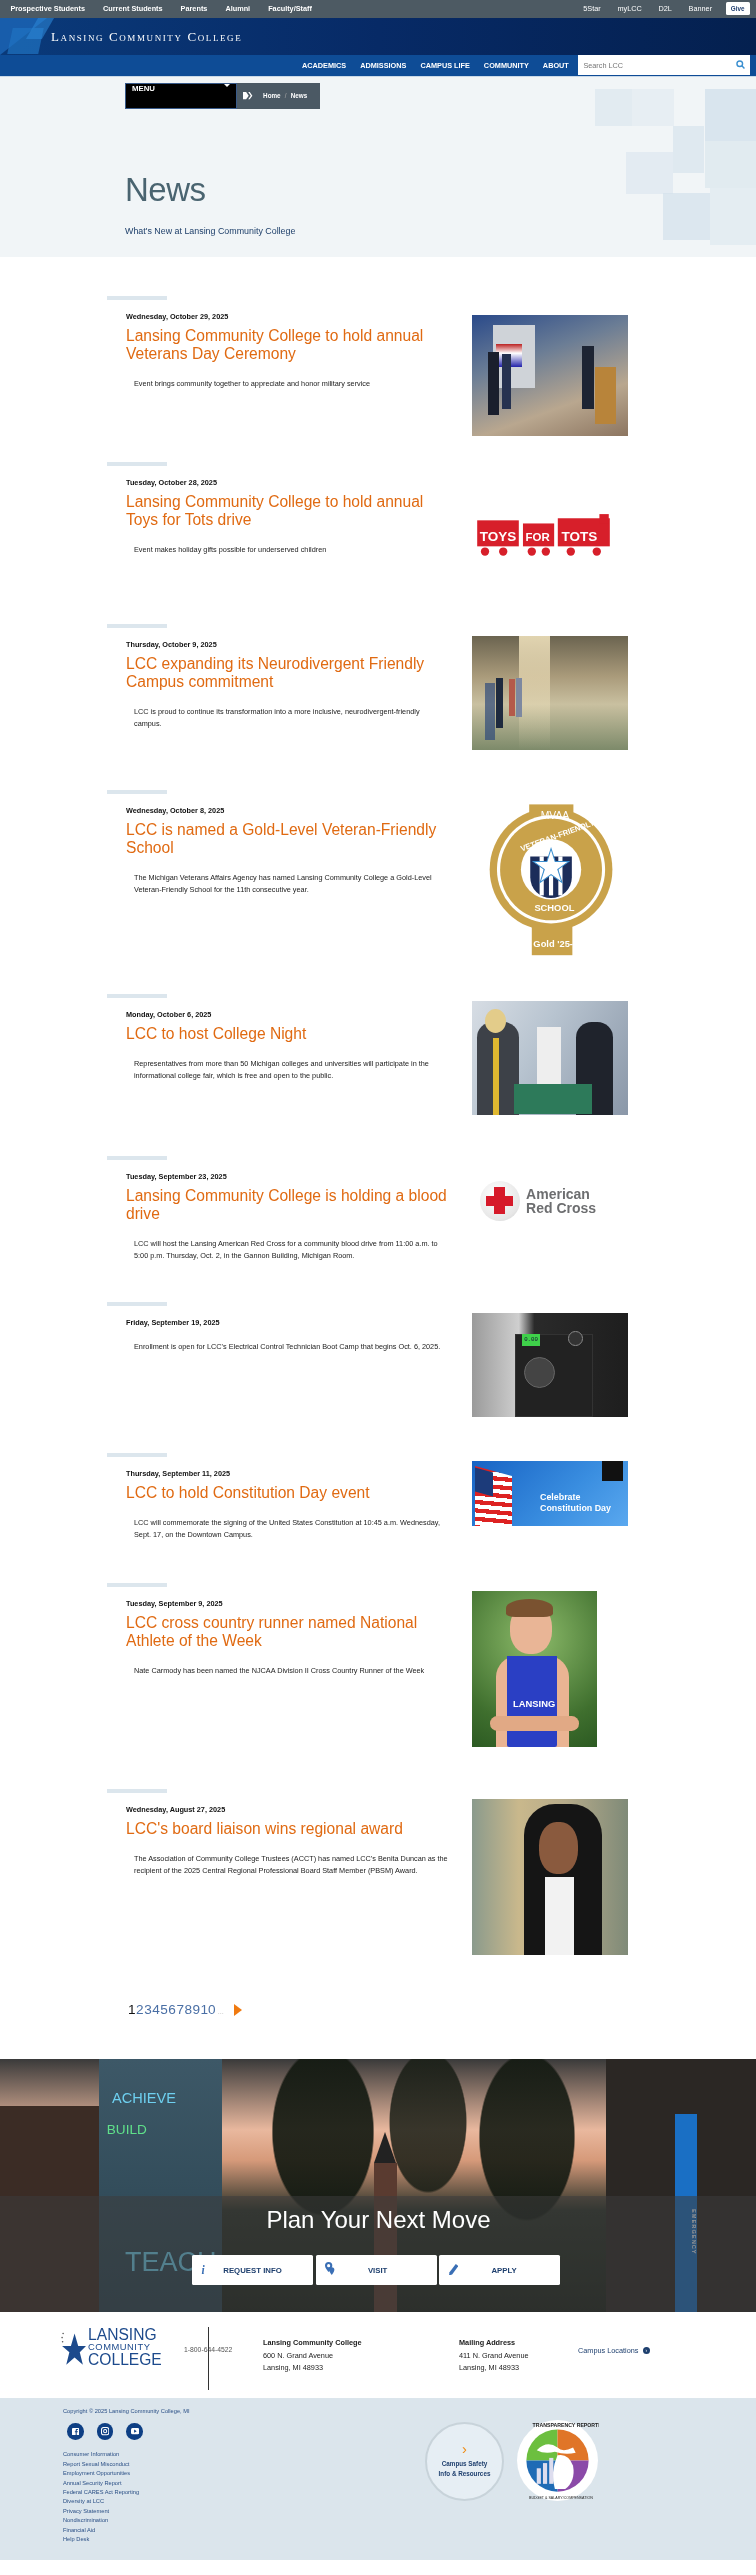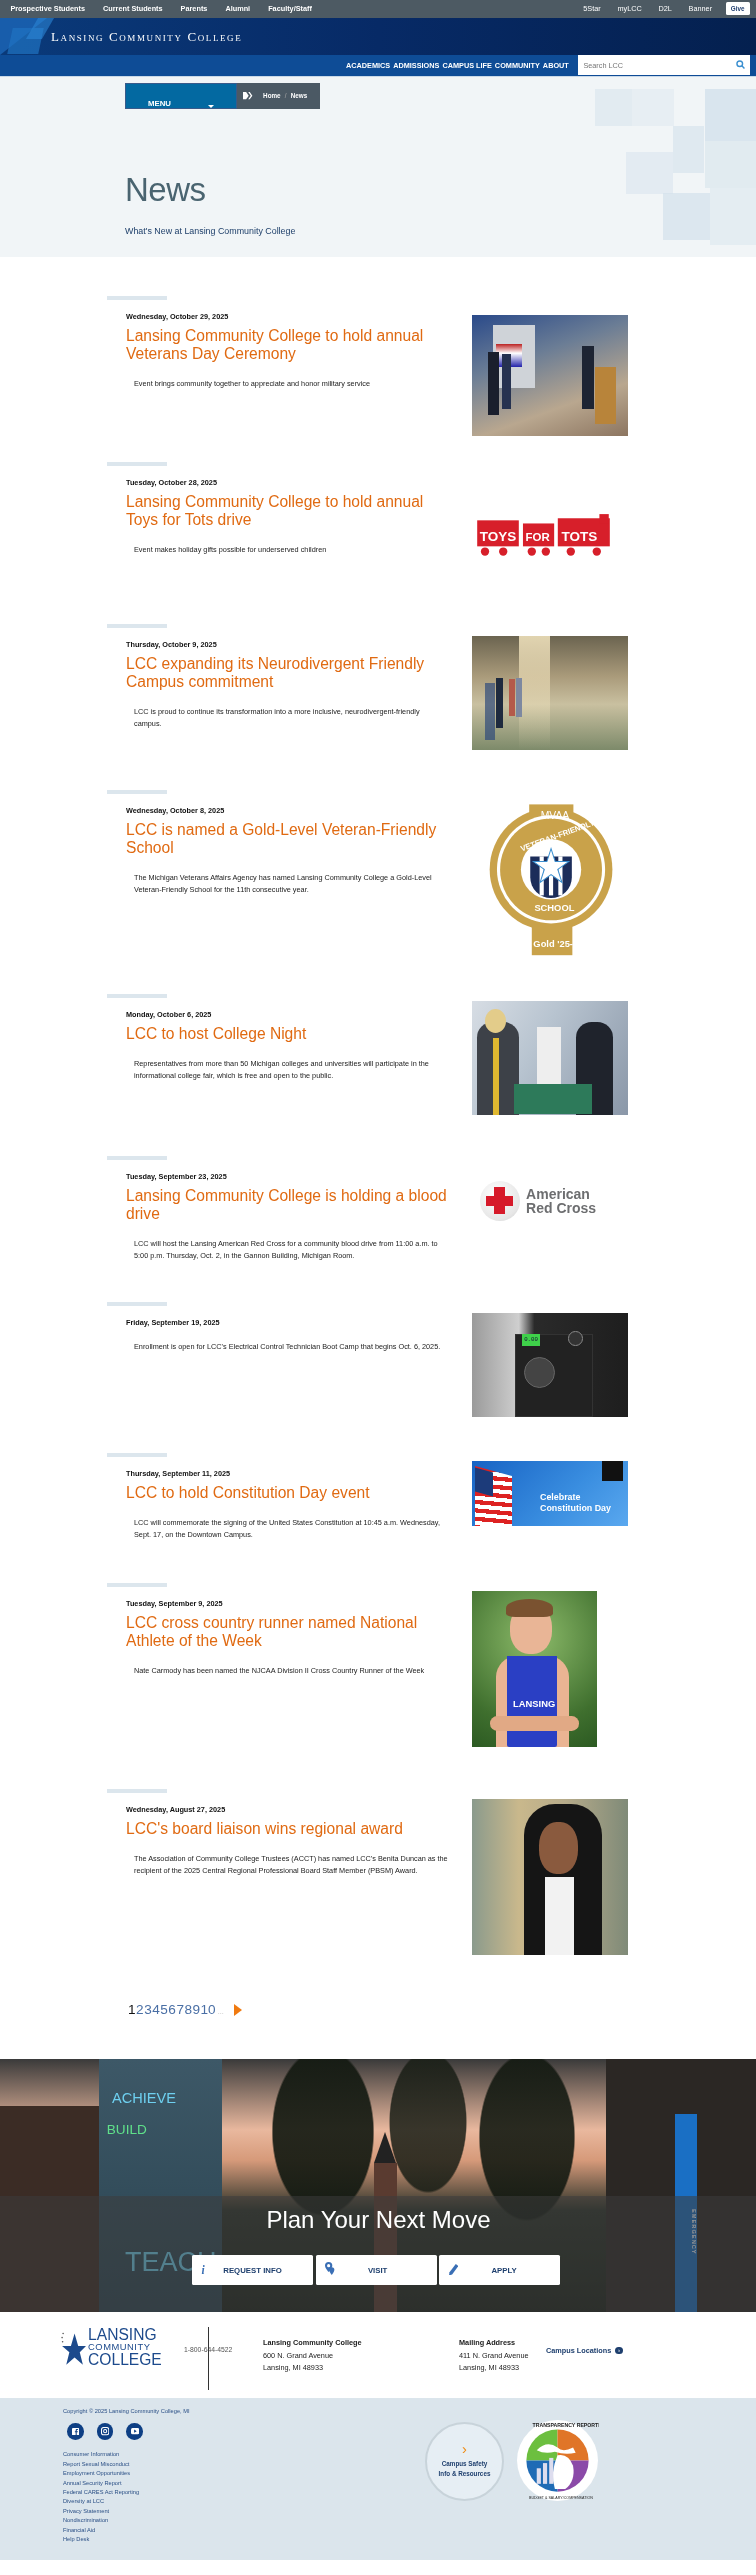--- a/index.html
+++ b/index.html
@@ -15,31 +15,31 @@
 
   
   .brand { height: 37px; background: linear-gradient(90deg, #0a3a7a 0%, #072a66 50%, #04204f 100%); position: relative; overflow: hidden; }
   .brand .shard1 { position: absolute; left: 0; top: 0; width: 0; height: 0; border-left: 47px solid #1b66b8; border-bottom: 37px solid transparent; opacity: .8; }
   .brand .shard2 { position: absolute; left: 10.4px; top: 10.4px; width: 31px; height: 26px; background: #1f73c2; transform: skewX(-12deg); opacity: .7; }
   .brand .shard3 { position: absolute; left: 32px; top: 0; width: 15.6px; height: 21px; background: #2c85d6; transform: skewX(-30deg); opacity: .6; }
   .brand .wordmark { position: absolute; left: 51px; top: 11.5px; color: #fff; font-family: "Liberation Serif", serif; font-size: 13px; letter-spacing: 1.6px; font-variant: small-caps; }
 
   
   .mainnav { height: 22px; background: #0e4c96; display: flex; justify-content: flex-end; align-items: center; padding-right: 6.8px; border-bottom: 1px solid #c9d9e8; }
-  .mainnav a { color: #fff; font-weight: bold; font-size: 7.3px; margin-left: 3px; }
+  .mainnav a { color: #fff; font-weight: bold; font-size: 7.3px; margin-left: 14px; }
   .search { margin-left: 9.4px; width: 172px; height: 20px; background: #fff; display: flex; align-items: center; padding: 0 5.2px; }
   .search input { border: 0; flex: 1; font-size: 7.3px; color: #555; outline: none; font-family: "Liberation Sans", sans-serif; }
   .search .mag { width: 9.4px; height: 9.4px; }
 
   
   .hero { height: 180px; background: #f1f5f7; position: relative; overflow: hidden; }
   .hero .tiles { position: absolute; right: 0; top: 12.5px; width: 162px; height: 156px; }
   .hero .tile { position: absolute; background: #d3e1eb; }
   .crumbbar { position: absolute; left: 125px; top: 6.3px; display: flex; height: 26px; }
-  .menu-btn { width: 112px; background: #0369a1; color: #fff; font-weight: bold; font-size: 7.8px; display: flex; align-items: flex-end; justify-content: space-between; padding: 0 22px; border: 0.5px solid #385a8a; }
+  .menu-btn { width: 112px; background: #000000; color: #fff; font-weight: bold; font-size: 7.8px; display: flex; align-items: flex-start; justify-content: space-between; padding: 0 6px; border: 0.5px solid #385a8a; }
   .menu-btn .caret { width: 0; height: 0; border-left: 3.1px solid transparent; border-right: 3.1px solid transparent; border-top: 3.7px solid #fff; }
   .crumbs { width: 83px; background: #4b5964; display: flex; align-items: center; padding-left: 6.3px; color: #fff; font-size: 6.3px; font-weight: bold; }
   .crumbs .sep { color: #aaa; margin: 0 4.2px; font-weight: normal; }
   .crumbs .dbl { margin-right: 9.4px; display: flex; }
   .hero h1 { position: absolute; left: 125px; top: 94px; font-size: 33px; font-weight: normal; color: #4a6470; letter-spacing: -0.5px; }
   .hero .tagline { position: absolute; left: 125px; top: 149px; font-size: 8.9px; color: #1e3f6a; }
 
   
   .news { padding: 39px 0 0 0; }
   .item { position: relative; margin-left: 107px; width: 521px; }
@@ -79,21 +79,21 @@
   .footer-top { height: 86px; display: flex; align-items: flex-start; padding-top: 10.4px; position: relative; }
   .logo { position: absolute; left: 60px; top: 14.6px; display: flex; align-items: center; }
   .logo .txt { font-family: "Liberation Sans", sans-serif; color: #1d4a8c; line-height: 1; margin-left: 2.1px; }
   .logo .l1 { font-size: 15.6px; }
   .logo .l2 { font-size: 9.4px; letter-spacing: 0.5px; }
   .logo .l3 { font-size: 15.6px; }
   .phone { position: absolute; left: 184px; top: 34px; font-size: 6.8px; color: #555; }
   .vline { position: absolute; left: 208px; top: 14.6px; width: 0.5px; height: 63px; background: #333; }
   .addr { position: absolute; top: 25px; font-size: 7.3px; line-height: 12.5px; color: #222; }
   .addr b { display: block; }
-  .campusloc { position: absolute; left: 546px; top: 34px; color: #1e3f6e; font-weight: bold; font-size: 7.3px; display: flex; align-items: center; }
+  .campusloc { position: absolute; left: 578px; top: 34px; color: #1e3f6e; font-weight: normal; font-size: 7.3px; display: flex; align-items: center; }
   .campusloc .dot { width: 7.3px; height: 7.3px; border-radius: 50%; background: #1e3f6e; margin-left: 4.2px; color: #fff; font-size: 4.7px; display: flex; align-items: center; justify-content: center; }
 
   .footer-bottom { height: 162px; background: #dbe5ec; position: relative; }
   .copyright { position: absolute; left: 63px; top: 9.4px; color: #2a4f85; font-size: 5.7px; }
   .social { position: absolute; left: 67px; top: 25px; display: flex; gap: 13px; }
   .social span { width: 16.7px; height: 16.7px; border-radius: 50%; background: #0e3f84; display: flex; align-items: center; justify-content: center; }
   .flinks { position: absolute; left: 63px; top: 52px; }
   .flinks a { display: block; color: #2a4f85; font-size: 5.7px; line-height: 9.4px; }
   .safety { position: absolute; left: 425px; top: 23.5px; width: 79px; height: 79px; border-radius: 50%; background: #e6eef4; border: 2.6px solid #c8d3da; display: flex; flex-direction: column; align-items: center; justify-content: center; color: #1e3f6e; font-weight: bold; font-size: 6.3px; text-align: center; line-height: 10.4px; }
   .safety .chev { color: #f08a10; font-size: 14.6px; font-weight: normal; line-height: 12.5px; margin-bottom: 3.1px; }

